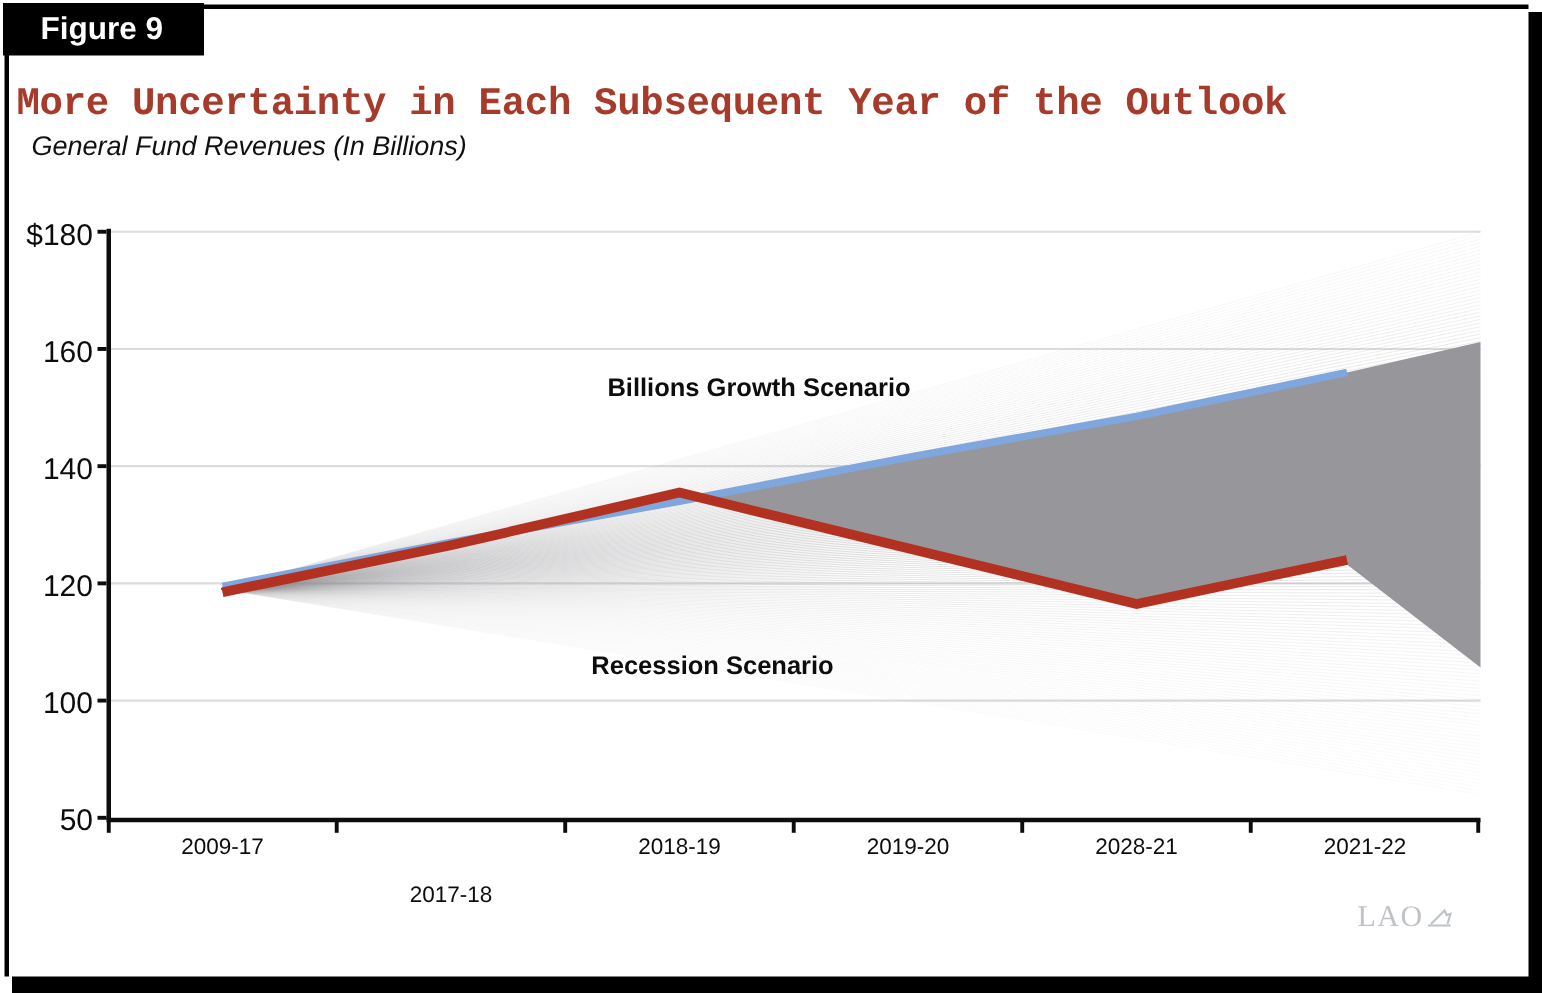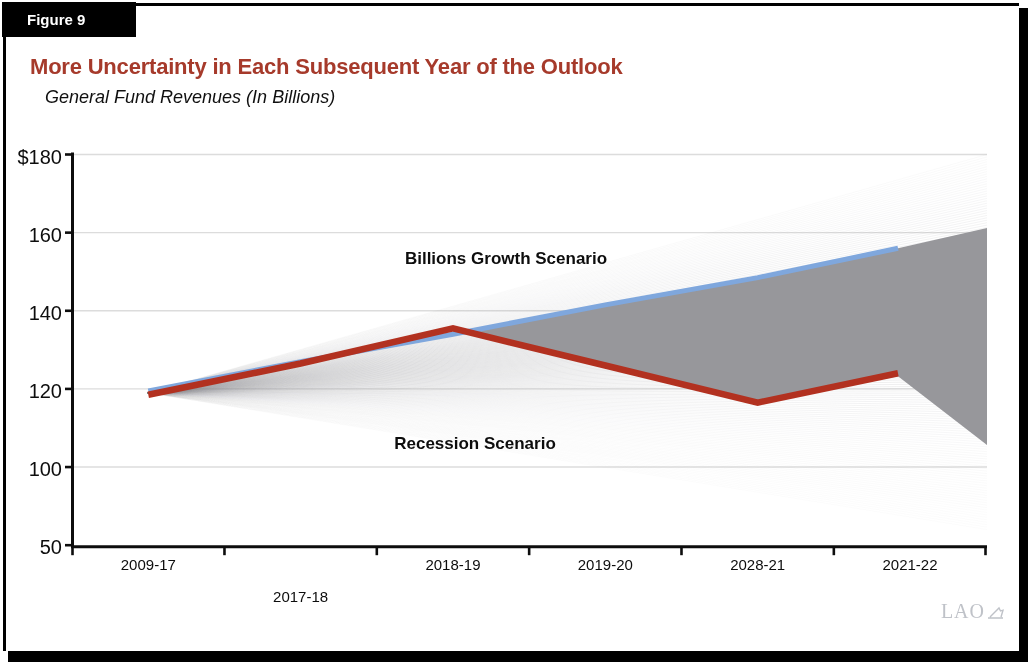--- a/index.html
+++ b/index.html
@@ -5,27 +5,27 @@
   html,body{margin:0;padding:0;background:#ffffff;}
   body{width:1028px;height:662px;position:relative;overflow:hidden;
        font-family:"Liberation Sans","DejaVu Sans",sans-serif;color:#111;}
   .abs{position:absolute;}
   
   .border-top{left:2px;top:3px;width:1017px;height:3px;background:#000;}
   .border-left{left:3px;top:3px;width:3px;height:648px;background:#000;}
   .border-right{left:1019px;top:8px;width:9px;height:654px;background:#000;}
   .border-bottom{left:8px;top:651px;width:1020px;height:11px;background:#000;}
   .figure-tag{left:2px;top:2px;width:134px;height:35px;background:#000;color:#fff;
-      font-weight:bold;font-size:15px;line-height:35px;padding-left:25px;box-sizing:border-box;}
-  .chart-title{left:30px;top:54px;width:860px;font-size:22px;font-weight:bold;letter-spacing:-0.2px;}
-  .chart-subtitle{left:21px;top:87px;width:700px;font-size:18px;font-style:italic;color:#101010;margin-left:24px;}
+      font-weight:bold;font-size:21px;line-height:35px;padding-left:25px;box-sizing:border-box;}
+  .chart-title{left:11px;top:54px;width:860px;font-size:26px;font-weight:bold;letter-spacing:-0.2px;font-family:Liberation Mono, monospace;}
+  .chart-subtitle{left:21px;top:87px;width:700px;font-size:18px;font-style:italic;color:#101010;}
   .ytick{width:56px;left:6px;text-align:right;font-size:20px;color:#0d0d0d;}
   .xtick{width:110px;text-align:center;font-size:15px;color:#0d0d0d;}
   .series-label{font-size:17px;font-weight:bold;color:#0d0d0d;text-align:center;}
-  .lao-logo{left:905px;top:600px;width:100px;text-align:right;
+  .lao-logo{left:905px;top:600px;width:100px;text-align:left;
       font-family:"Liberation Serif","DejaVu Serif",serif;font-size:20px;color:#bfc2c8;
       letter-spacing:1px;}
   .lao-logo svg{vertical-align:-2px;margin-left:1px;}
   svg.chart{left:0;top:0;}
 </style>
 </head>
 <body>
 
 <div class="abs border-top"></div>
 <div class="abs border-left"></div>

